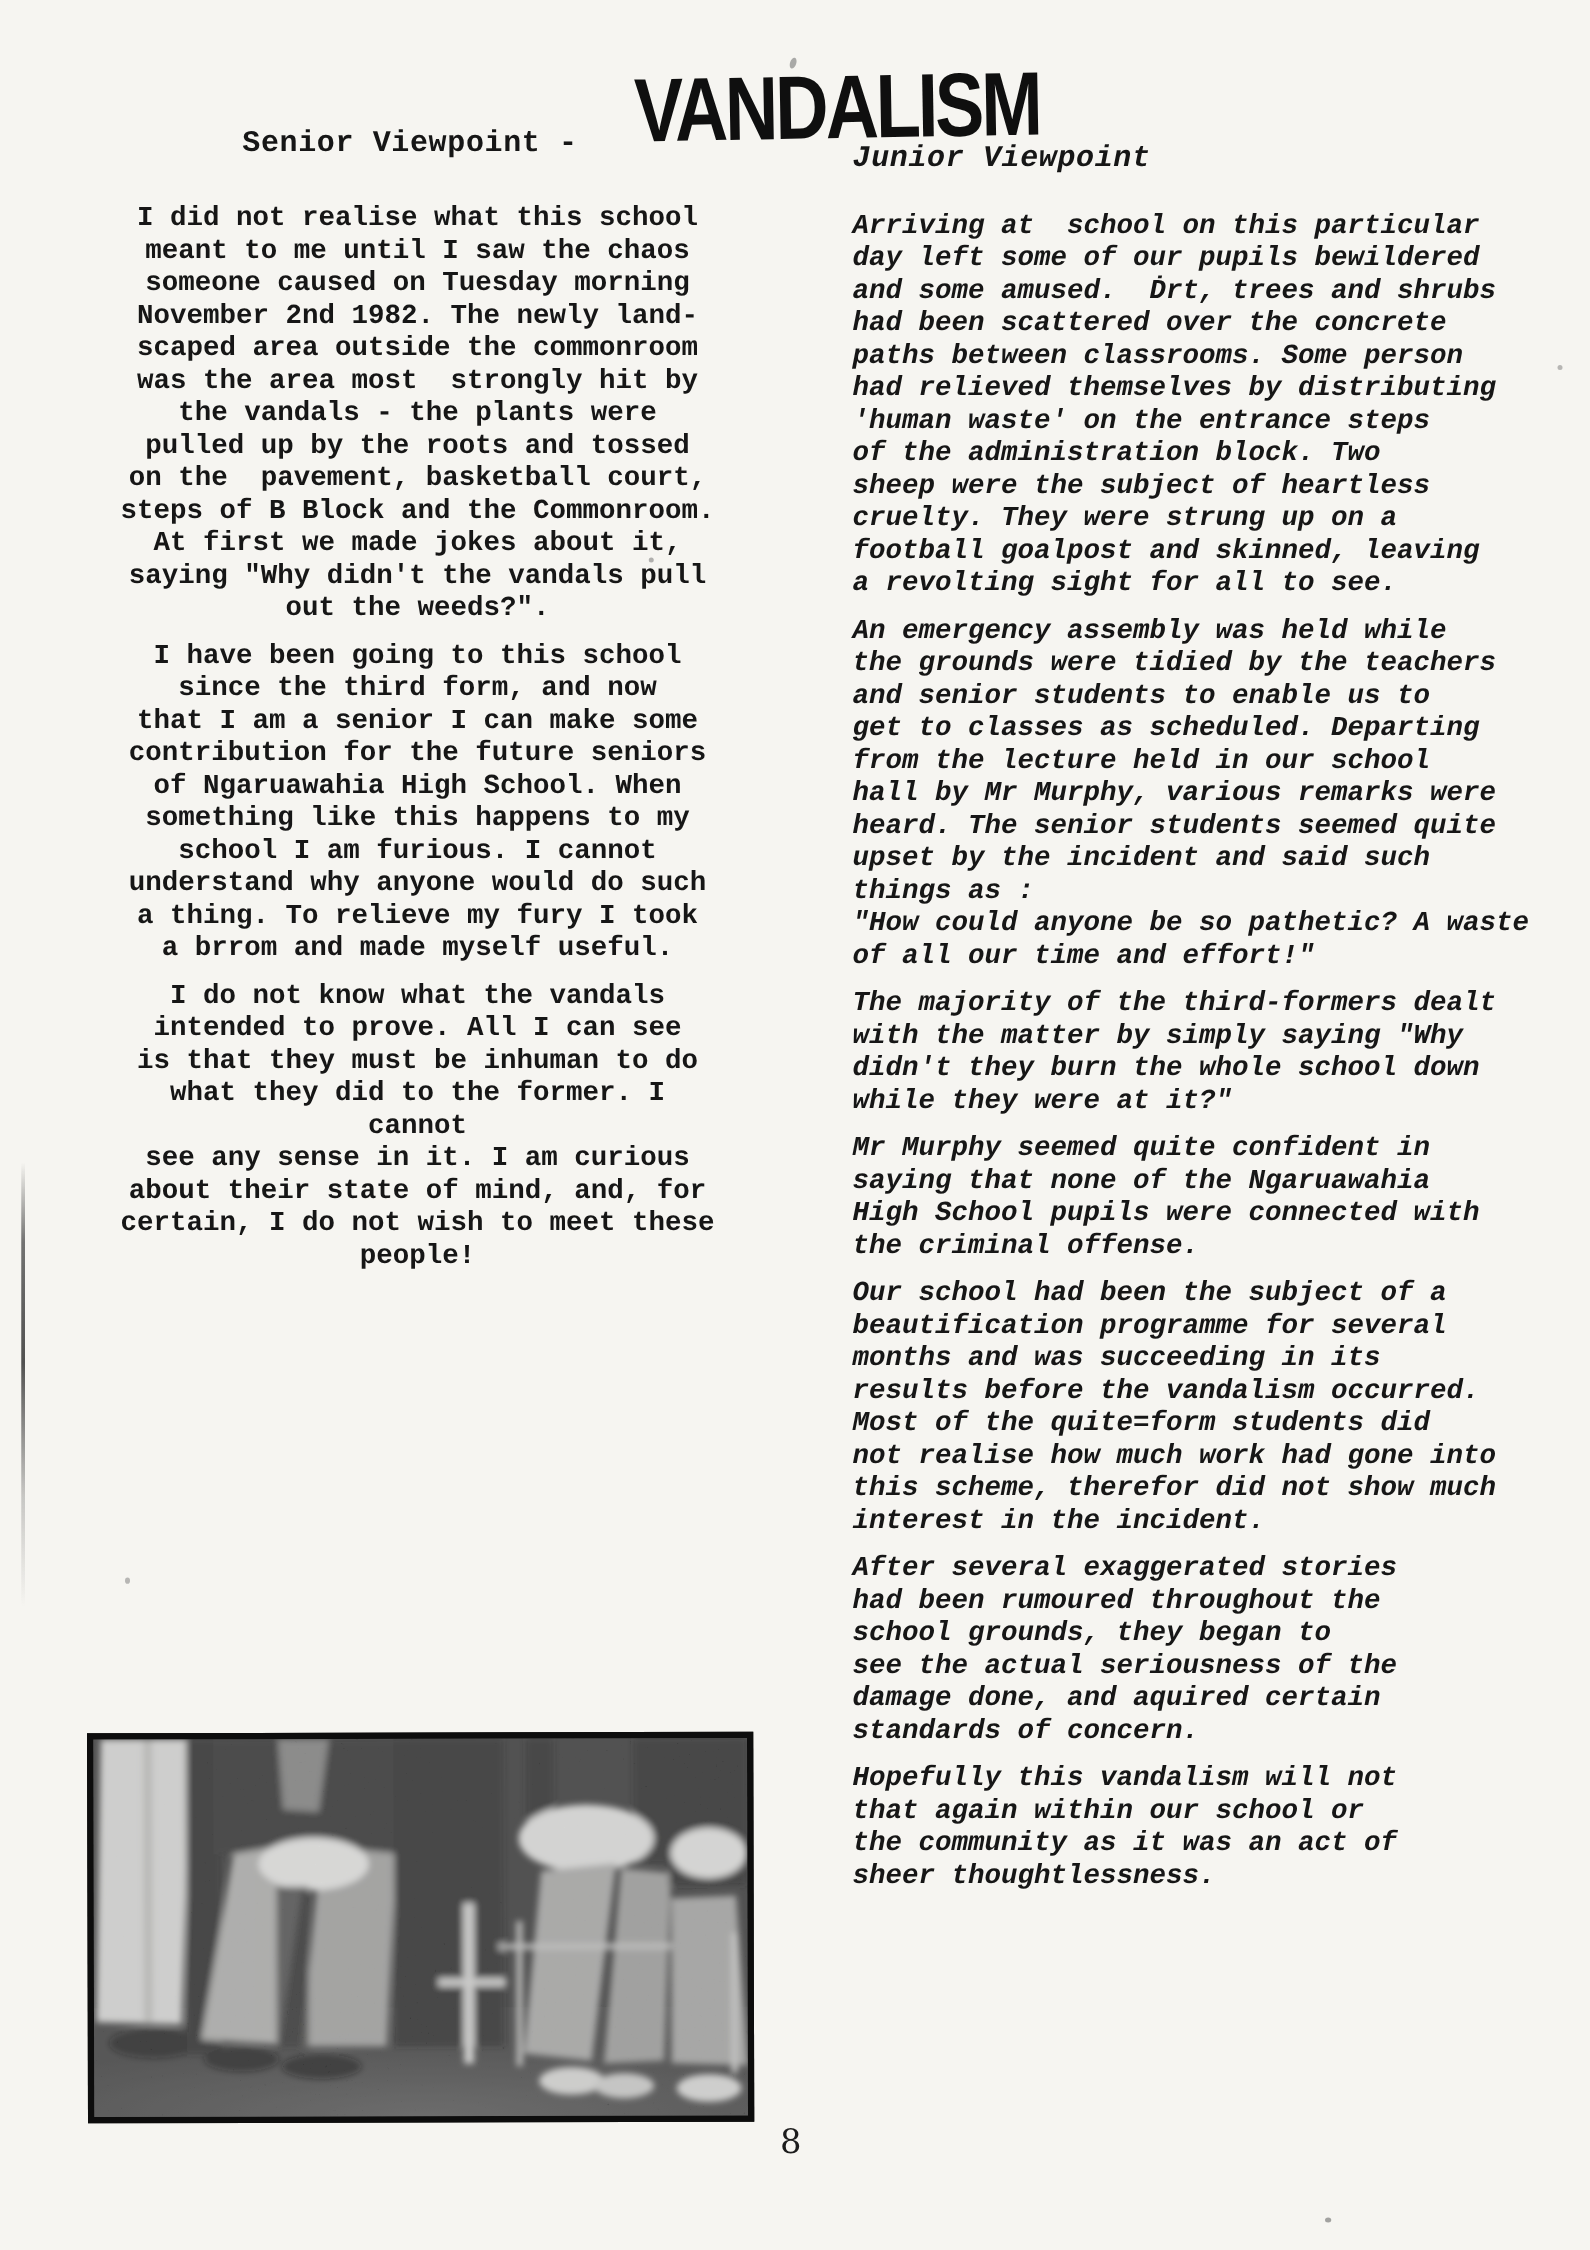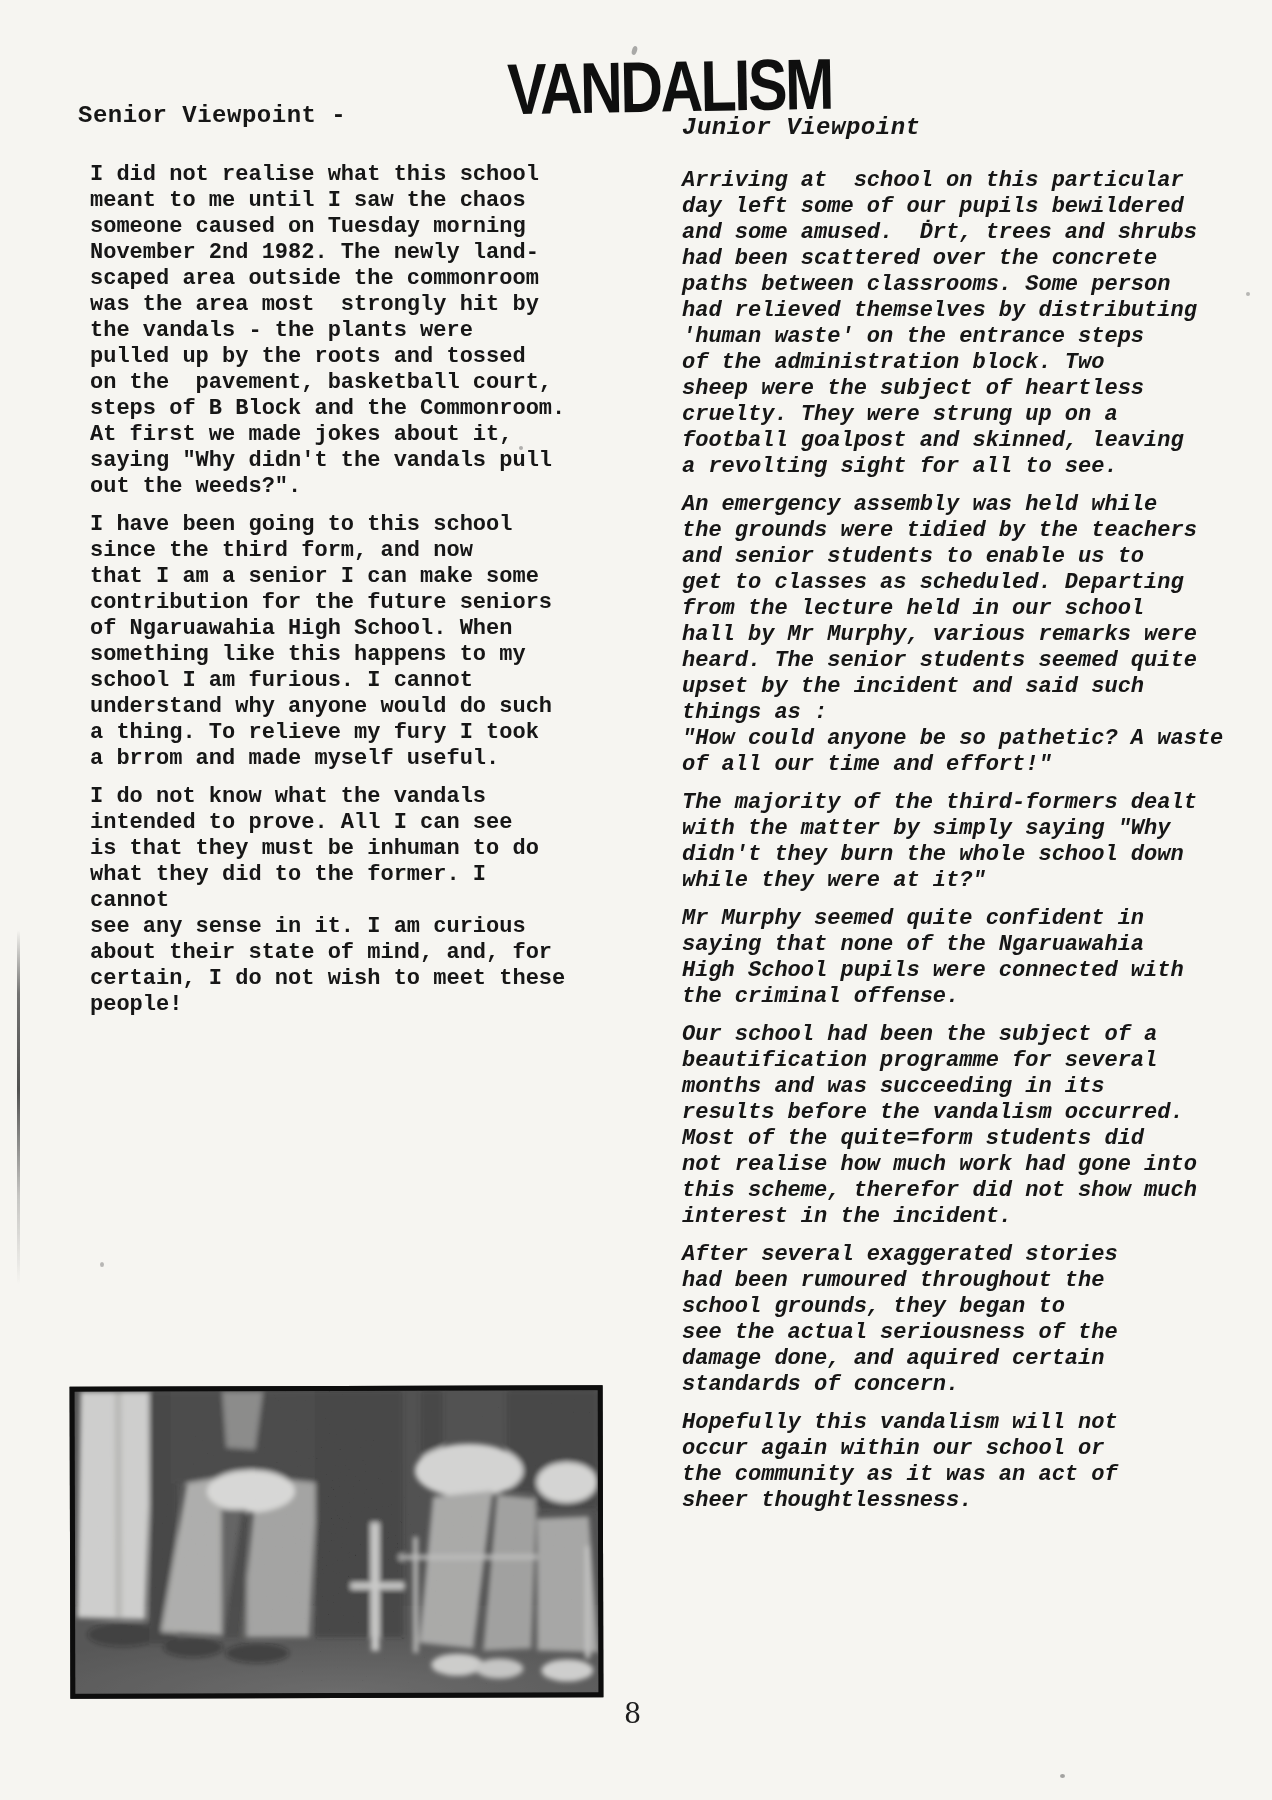--- a/index.html
+++ b/index.html
@@ -19,21 +19,21 @@
     font-family:"Liberation Sans","DejaVu Sans",sans-serif;
     font-weight:bold;
     font-size:72px;
     letter-spacing:-3px;
     color:#0f0f0f;
     transform:rotate(-1deg) scaleX(0.82) translateX(40px);
     transform-origin:center top;
     white-space:nowrap;
   }
   .col{position:absolute;}
-  .col-left{left:78px;top:100px;width:500px;}
+  .col-left{left:78px;top:100px;width:500px;text-align:center;}
   .col-right{left:670px;top:112px;width:560px;font-style:italic;}
   .col h2{
     margin:0 0 30px 0;
     font-size:24px;
     line-height:32px;
     font-weight:bold;
     letter-spacing:0.5px;
   }
   .col-right h2{margin-left:12px;margin-bottom:24px;}
   .col p{
@@ -157,21 +157,21 @@
 not realise how much work had gone into
 this scheme, therefor did not show much
 interest in the incident.</p>
     <p>After several exaggerated stories
 had been rumoured throughout the
 school grounds, they began to
 see the actual seriousness of the
 damage done, and aquired certain
 standards of concern.</p>
     <p>Hopefully this vandalism will not
-occur again within our school or
+that again within our school or
 the community as it was an act of
 sheer thoughtlessness.</p>
   </div>
 
   <figure class="photo">
     <svg viewBox="0 0 523 302" preserveAspectRatio="none">
       <defs>
         <filter id="soft" x="-10%" y="-10%" width="120%" height="120%">
           <feGaussianBlur stdDeviation="2.6"></feGaussianBlur>
         </filter>

